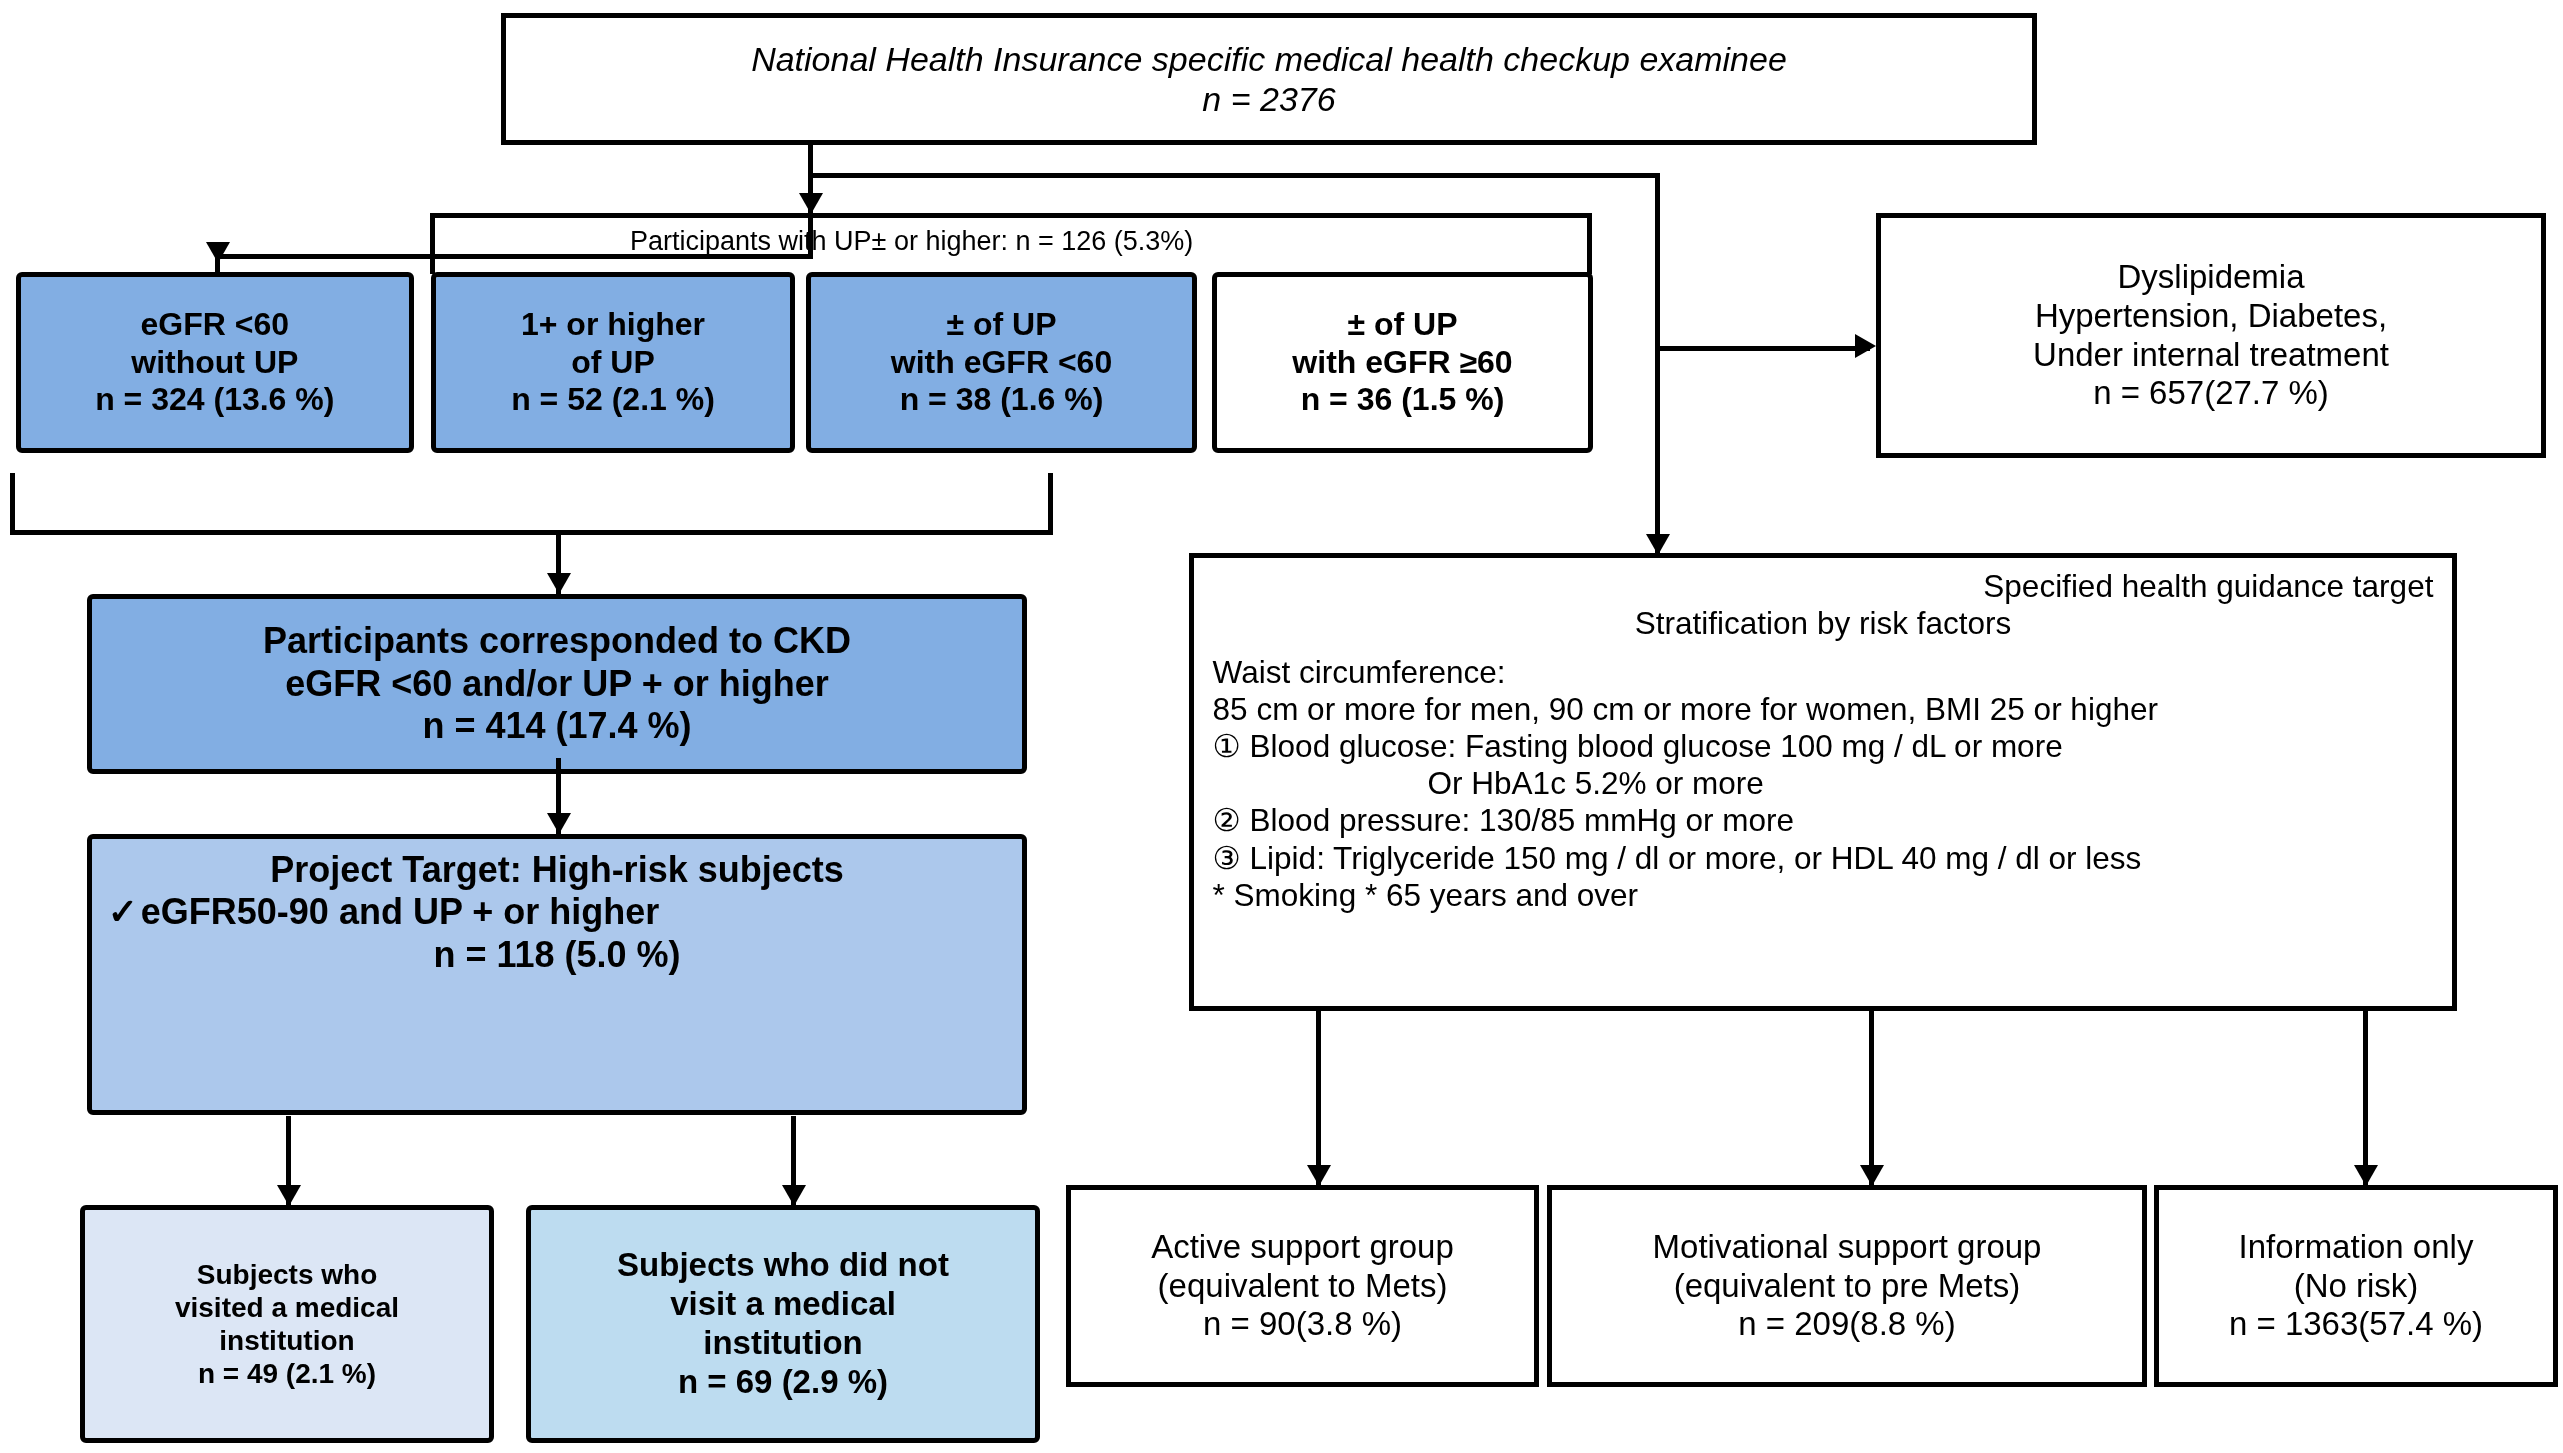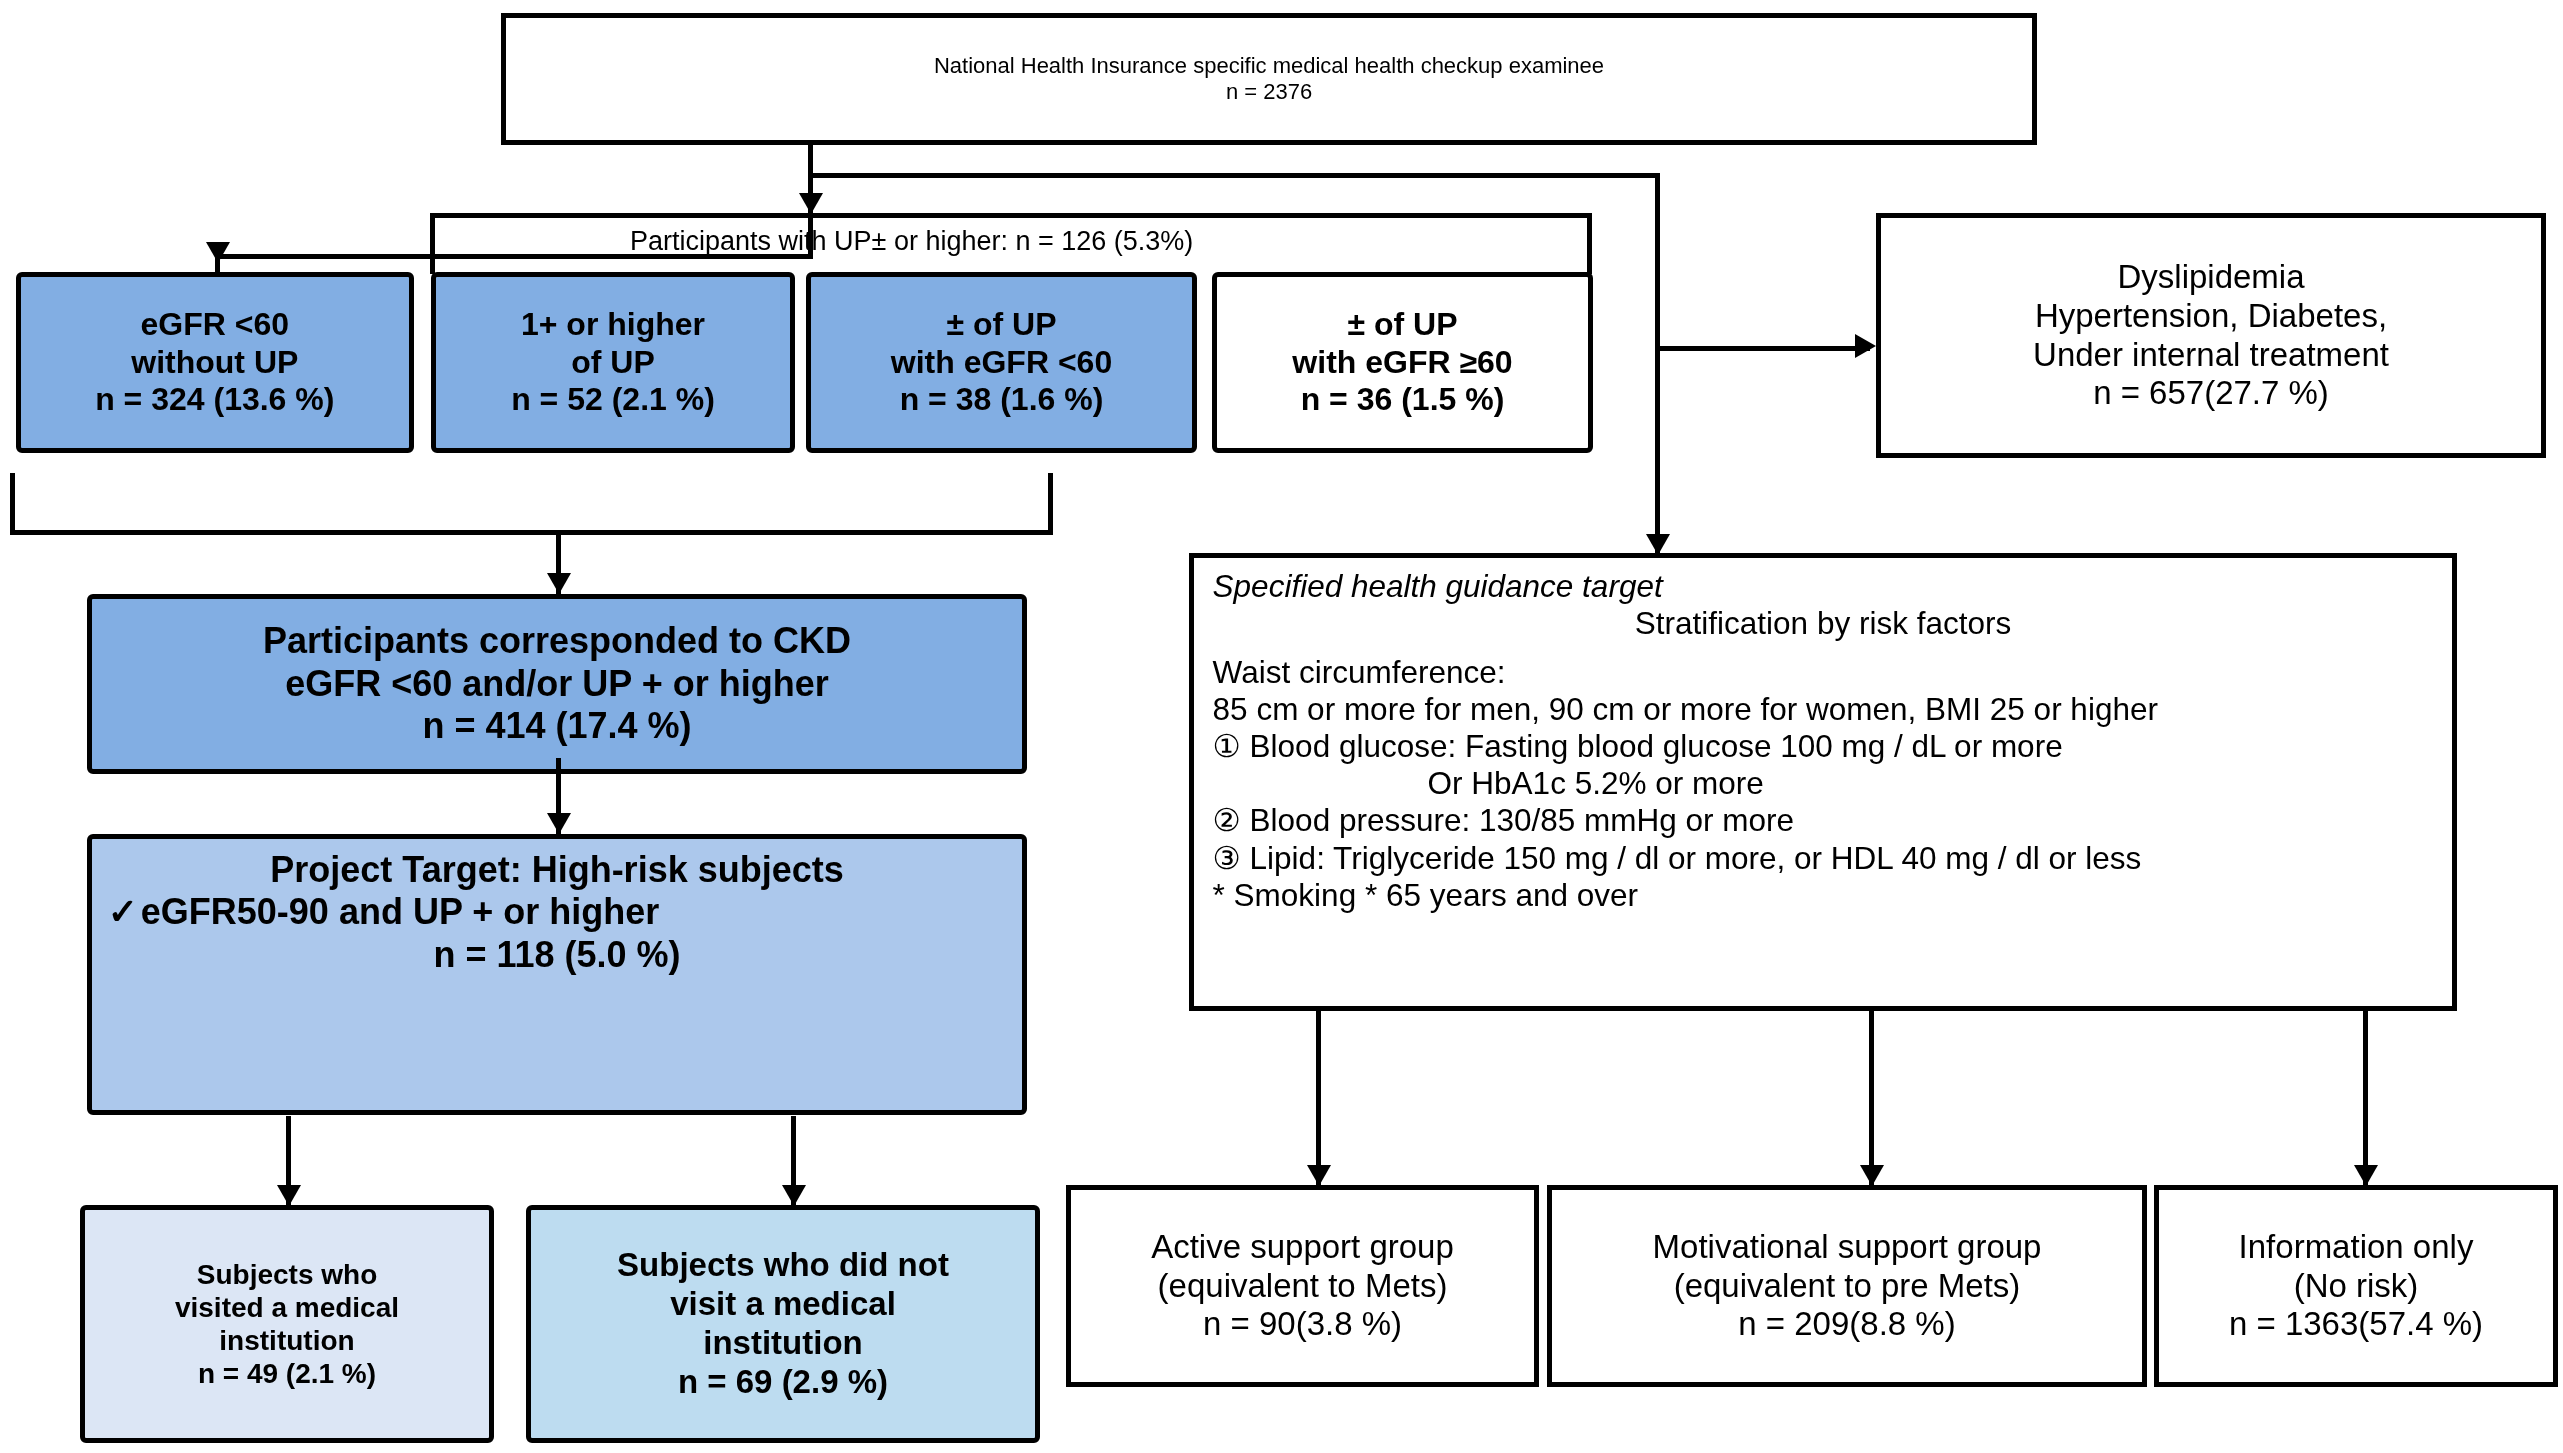--- a/index.html
+++ b/index.html
@@ -70,21 +70,21 @@
     white-space:nowrap;
     font-size:27px;
   }
   .check{display:inline-block;width:33px;}
 </style>
 </head>
 <body>
 
 <div id="stage">
 
-  <div class="box" style="left:501px; top:13px; width:1536px; height:132px; font-size:22px;">
+  <div class="box" style="left:501px; top:13px; width:1536px; height:132px; font-size:34px;font-style:italic;">
     <span class="ln">National Health Insurance specific medical health checkup examinee</span>
     <span class="ln">n = 2376</span>
   </div>
 
   <div class="vline" style="left:808px; top:145px; height:32px;"></div>
   <div class="hline" style="left:808px; top:173px; width:852px;"></div>
 
   <div class="vline" style="left:808px; top:173px; height:86px;"></div>
   <div class="hline" style="left:215px; top:254px; width:598px;"></div>
   <div class="vline" style="left:215px; top:254px; height:43px;"></div>
@@ -169,21 +169,21 @@
   </div>
 
   <div class="box bold" style="left:526px; top:1205px; width:514px; height:238px; font-size:33px; background:#BDDCF0;">
     <span class="ln">Subjects who did not</span>
     <span class="ln">visit a medical</span>
     <span class="ln">institution</span>
     <span class="ln">n = 69 (2.9 %)</span>
   </div>
 
   <div class="box lt" style="left:1189px; top:553px; width:1268px; height:458px; font-size:31.5px; padding:10px 18.6px;">
-    <span class="ln" style="text-align:left;font-style:italic;">Specified health guidance target</span>
+    <span class="ln" style="text-align:right;">Specified health guidance target</span>
     <span class="ln" style="text-align:center; margin-bottom:11.5px;">Stratification by risk factors</span>
     <span class="ln">Waist circumference:</span>
     <span class="ln">85 cm or more for men, 90 cm or more for women, BMI 25 or higher</span>
     <span class="ln">① Blood glucose: Fasting blood glucose 100 mg / dL or more</span>
     <span class="ln" style="padding-left:215px;">Or HbA1c 5.2% or more</span>
     <span class="ln">② Blood pressure: 130/85 mmHg or more</span>
     <span class="ln">③ Lipid: Triglyceride 150 mg / dl or more, or HDL 40 mg / dl or less</span>
     <span class="ln">* Smoking * 65 years and over</span>
   </div>
 

